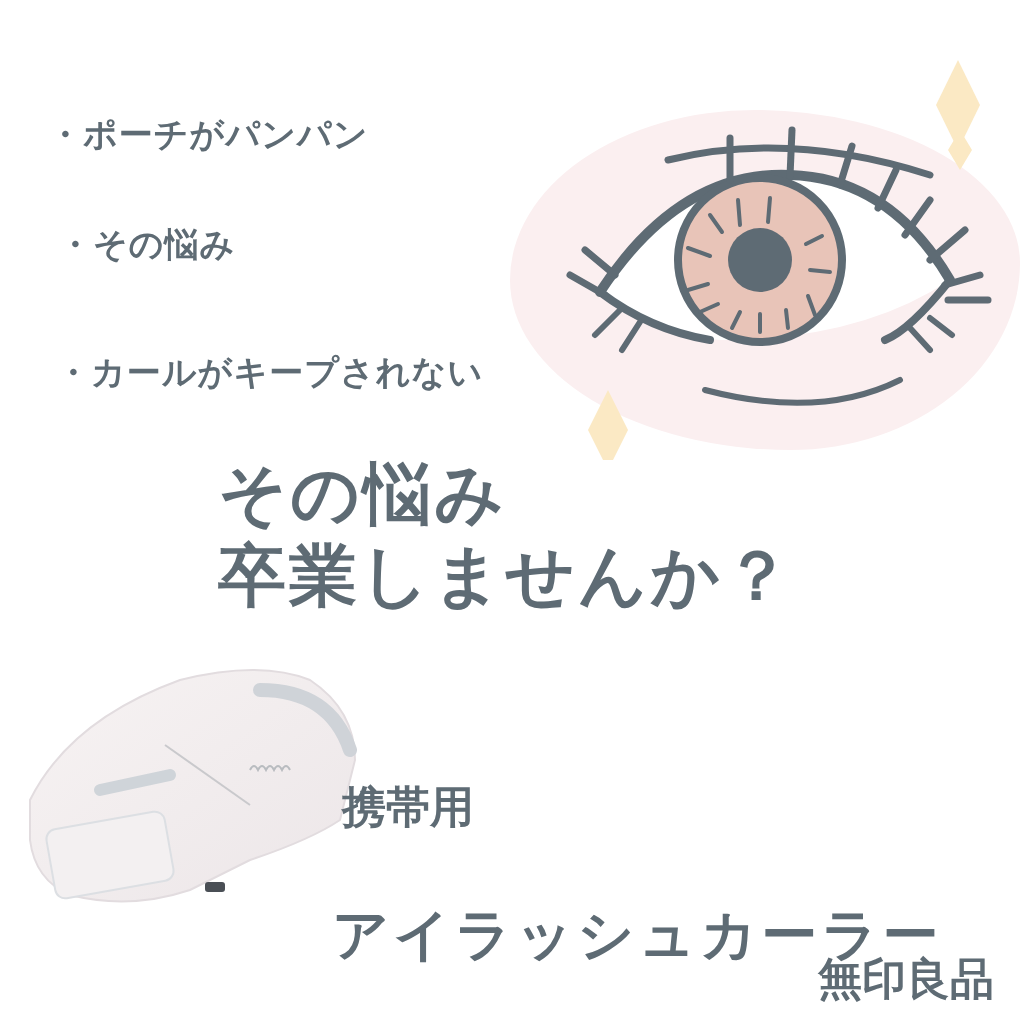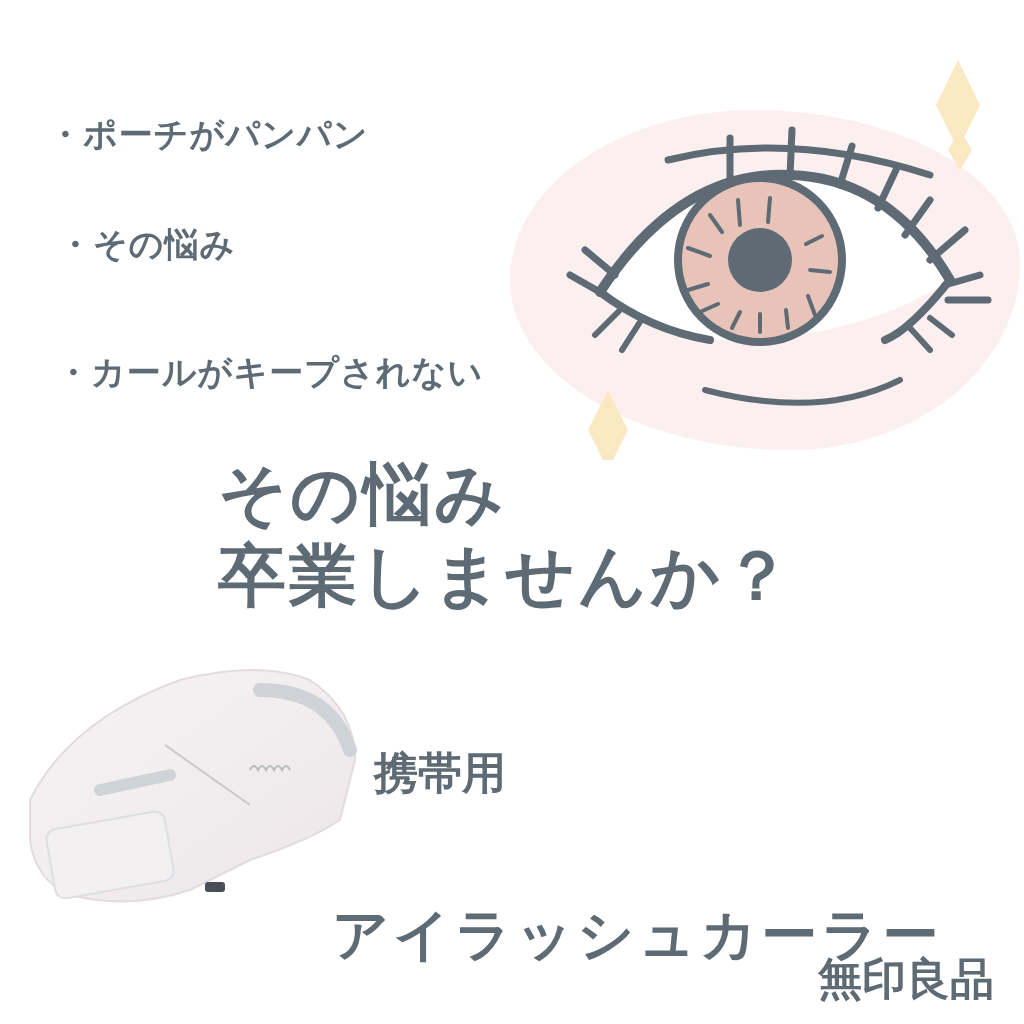--- a/index.html
+++ b/index.html
@@ -92,15 +92,15 @@
   <path d="M250 40 Q320 40 340 100" stroke="#cfd3d8" stroke-width="14" fill="none" stroke-linecap="round"></path>
   <rect x="40" y="170" width="120" height="70" rx="10" fill="#f3f0f1" stroke="#dcdfe3" stroke-width="2" transform="rotate(-10 100 205)"></rect>
   <path d="M90 140 L160 125" stroke="#cfd4d9" stroke-width="12" stroke-linecap="round"></path>
   <path d="M155 95 L240 155" stroke="#c9c9cc" stroke-width="2"></path>
   <g stroke="#b9bcc0" stroke-width="2" fill="none">
     <path d="M240 120 q4 -8 8 0 q4 -8 8 0 q4 -8 8 0 q4 -8 8 0 q4 -8 8 0"></path>
   </g>
   <rect x="195" y="232" width="20" height="10" rx="3" fill="#4a4f55"></rect>
 </svg>
 
-<div class="abs prod1" style="left:342px; top:744px;margin-left:32px;">携帯用</div>
+<div class="abs prod1" style="left:342px; top:778px;">携帯用</div>
 <div class="abs prod2" style="left:332px; top:862px;">アイラッシュカーラー</div>
 <div class="abs brand" style="left:818px; top:950px;">無印良品</div>
 
 </body></html>

